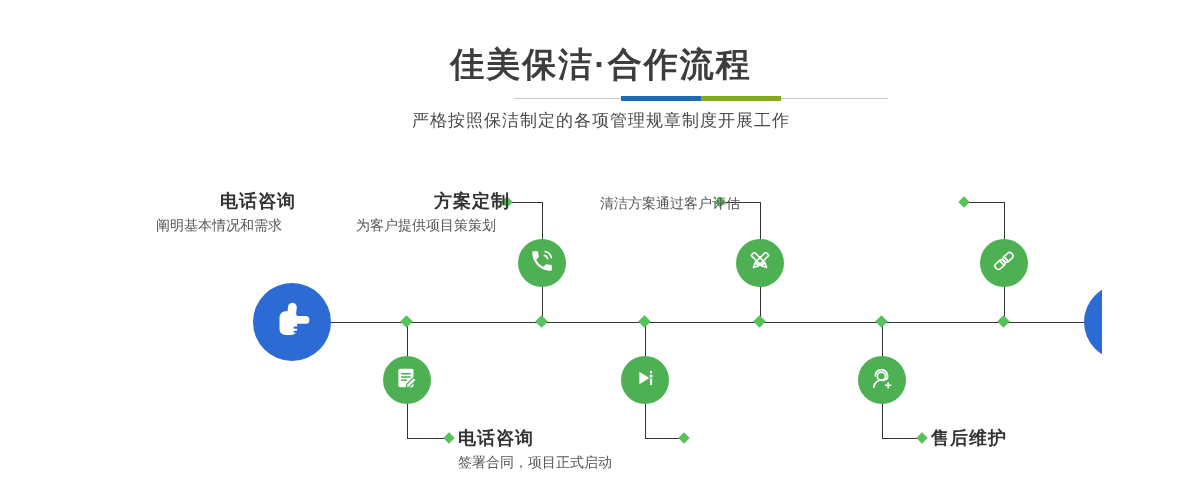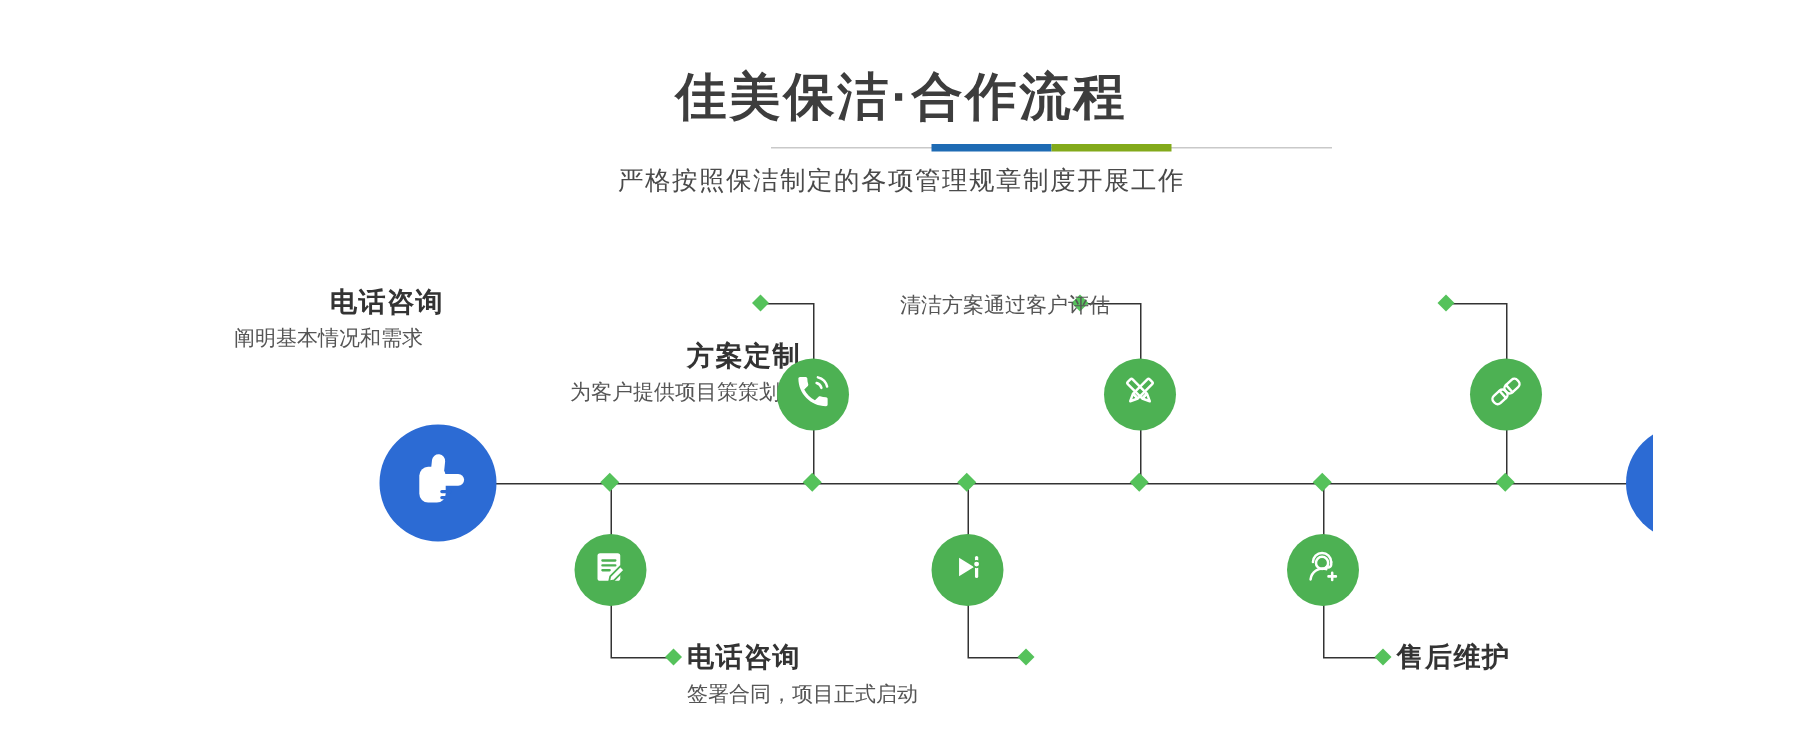--- a/index.html
+++ b/index.html
@@ -118,21 +118,21 @@
           <rect x="9.9" y="2.5" width="4.2" height="13.5" rx="1"></rect>
           <path d="M9.9 16l2.1 4.5L14.1 16z"></path>
         </g>
         <g transform="rotate(-45 12 12)">
           <rect x="9.9" y="2.5" width="4.2" height="13.5" rx="1"></rect>
           <path d="M9.9 16l2.1 4.5L14.1 16z"></path>
         </g>
       </svg>
     </span>
   </div>
-  <div class="lbl top-lbl" style="right:568px; top:190px;margin-top:36px;">
+  <div class="lbl top-lbl" style="right:592px; top:190px;">
     <h3>方案定制</h3>
     <p>为客户提供项目策策划</p>
   </div>
 
   <div class="vline" style="left:904px; top:202px; height:120px;"></div>
   <div class="hline" style="left:864px; top:202px; width:40px;"></div>
   <div class="diamond small" style="left:860px; top:198px;"></div>
   <div class="node green" style="left:880px; top:239px;">
     <span>
       <svg viewBox="0 0 24 24" width="28" height="28" fill="none" stroke="#fff" stroke-width="1.4" stroke-linejoin="round" stroke-linecap="round">

